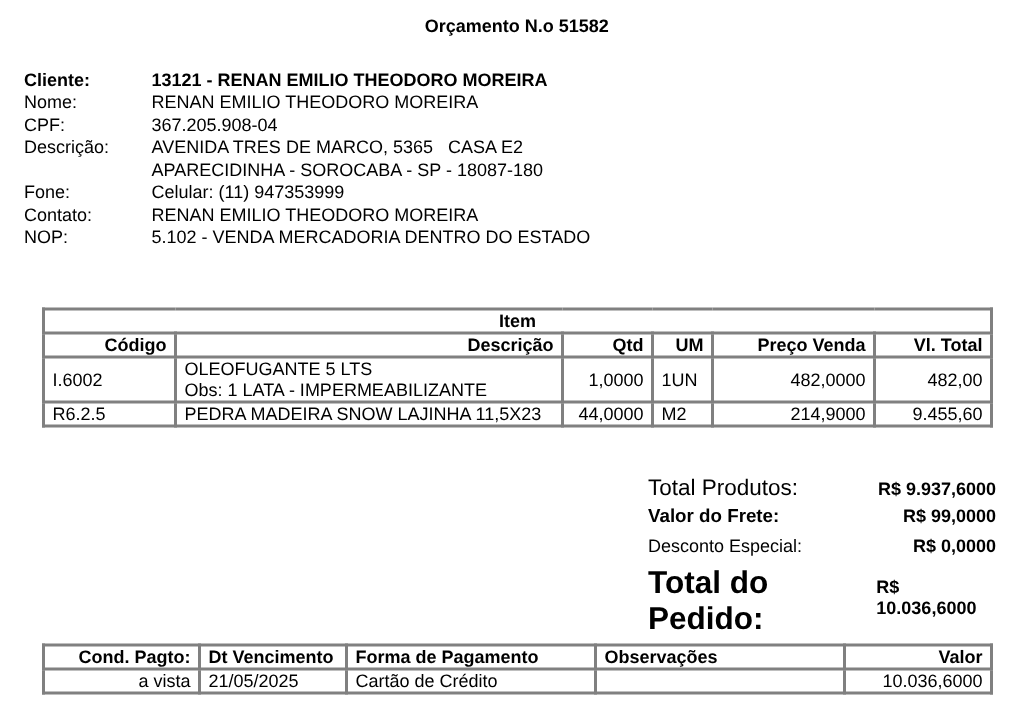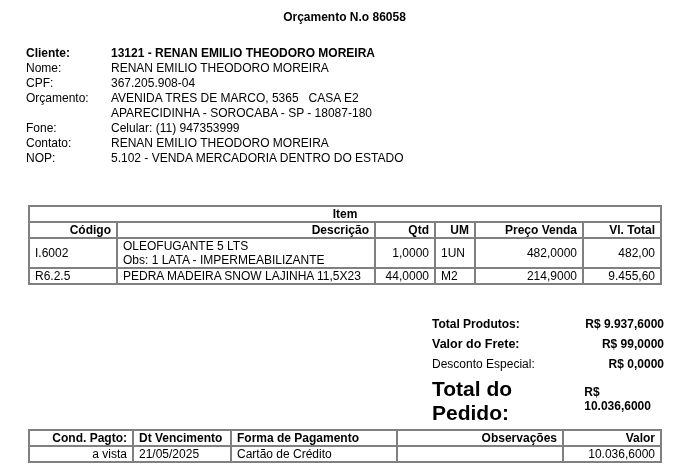--- a/index.html
+++ b/index.html
@@ -1,57 +1,57 @@
 <!DOCTYPE html>
 <html><head>
 <meta charset="utf-8">
 <style>
   html, body { margin:0; padding:0; background:#ffffff; }
   body { width:689px; height:476px; position:relative; overflow:hidden;
          font-family:"Liberation Sans", sans-serif; font-size:12px; color:#000; }
   .title { position:absolute; top:10px; left:0; width:689px; text-align:center;
            font-weight:bold; font-size:12px; }
-  .info { position:absolute; top:46px; left:26px; }
+  .info { position:absolute; top:46px; left:16px; }
   .info .row { display:flex; height:15px; line-height:15px; }
   .info .lbl { width:85px; }
   .info .val { }
   .info .bold { font-weight:bold; }
   table { border-collapse:collapse; }
   .items { position:absolute; top:205px; left:28px; width:634px; }
   .items td, .items th { border:2px solid #808080; padding:0 5px; font-size:12px; height:13px; line-height:14px; }
   .items th { font-weight:bold; }
   .items .hdr-item { text-align:center; }
   .right { text-align:right; }
   .center { text-align:right; }
   .totals { position:absolute; top:317px; left:432px; width:232px; }
   .totals .trow { display:flex; justify-content:space-between; align-items:baseline; }
   .totals .big { font-size:21px; font-weight:bold; }
   .pay { position:absolute; top:429px; left:28px; width:634px;padding-left:44px; }
   .pay td, .pay th { border:2px solid #808080; padding:0 5px; font-size:12px; height:13px; line-height:14px; }
 </style>
 </head>
 <body>
 
-<div class="title">Orçamento N.o 86058</div>
+<div class="title">Orçamento N.o 51582</div>
 
 <div class="info">
   <div class="row">
       <span class="lbl bold">Cliente:</span>
       <span class="val bold">13121 - RENAN EMILIO THEODORO MOREIRA</span>
     </div>
   <div class="row">
       <span class="lbl">Nome:</span>
       <span class="val">RENAN EMILIO THEODORO MOREIRA</span>
     </div>
   <div class="row">
       <span class="lbl">CPF:</span>
       <span class="val">367.205.908-04</span>
     </div>
   <div class="row">
-      <span class="lbl">Orçamento:</span>
+      <span class="lbl">Descrição:</span>
       <span class="val" style="white-space:pre">AVENIDA TRES DE MARCO, 5365   CASA E2</span>
     </div>
   <div class="row">
       <span class="lbl"></span>
       <span class="val">APARECIDINHA - SOROCABA - SP - 18087-180</span>
     </div>
   <div class="row">
       <span class="lbl">Fone:</span>
       <span class="val">Celular: (11) 947353999</span>
     </div>
@@ -95,21 +95,21 @@
     <td class="right">44,0000</td>
     <td>M2</td>
     <td class="right">214,9000</td>
     <td class="right">9.455,60</td>
   </tr>
 </tbody>
   </table>
 
 <div class="totals">
   <div class="trow" style="height:20px">
-    <span style="font-weight:bold; font-size:12px">Total Produtos:</span>
+    <span style="font-weight:normal; font-size:15px">Total Produtos:</span>
     <span style="font-weight:bold">R$ 9.937,6000</span>
   </div>
   <div class="trow" style="height:20px">
     <span style="font-weight:bold; font-size:12.5px">Valor do Frete:</span>
     <span style="font-weight:bold">R$ 99,0000</span>
   </div>
   <div class="trow" style="height:20px">
     <span>Desconto Especial:</span>
     <span style="font-weight:bold">R$ 0,0000</span>
   </div>
@@ -118,21 +118,21 @@
     <span style="font-weight:bold">R$ 10.036,6000</span>
   </div>
 </div>
 
 <table class="pay">
   <tbody>
       <tr>
     <th style="width:92px" class="center">Cond. Pagto:</th>
     <th style="width:86px; text-align:left">Dt Vencimento</th>
     <th style="width:154px; text-align:left">Forma de Pagamento</th>
-    <th style="text-align:right">Observações</th>
+    <th style="text-align:left">Observações</th>
     <th style="width:86px" class="center">Valor</th>
   </tr>
   <tr>
     <td class="center">a vista</td>
     <td>21/05/2025</td>
     <td>Cartão de Crédito</td>
     <td></td>
     <td class="right">10.036,6000</td>
   </tr>
 </tbody>

